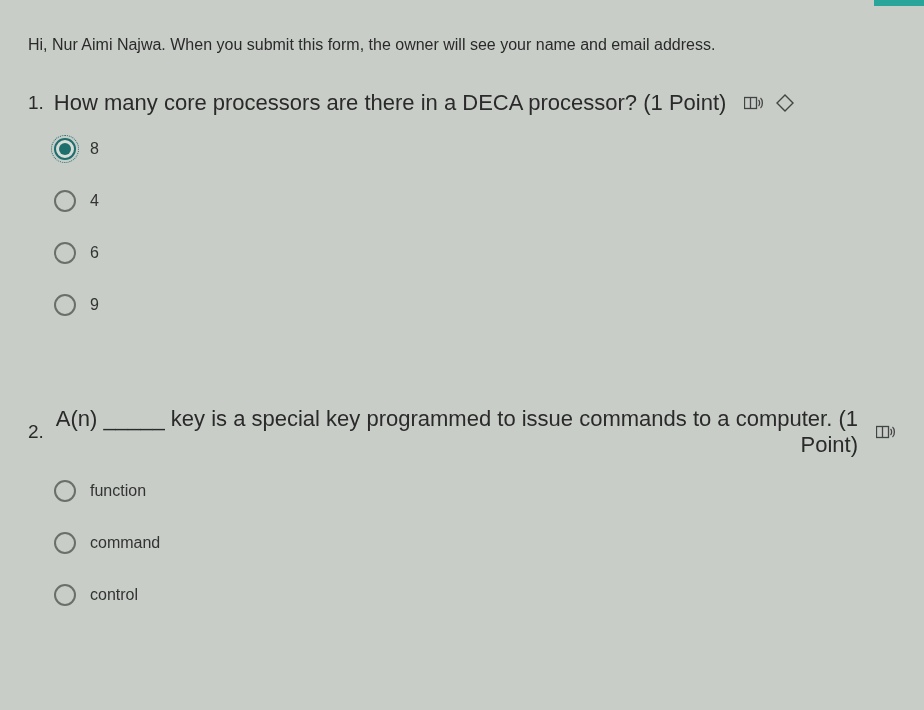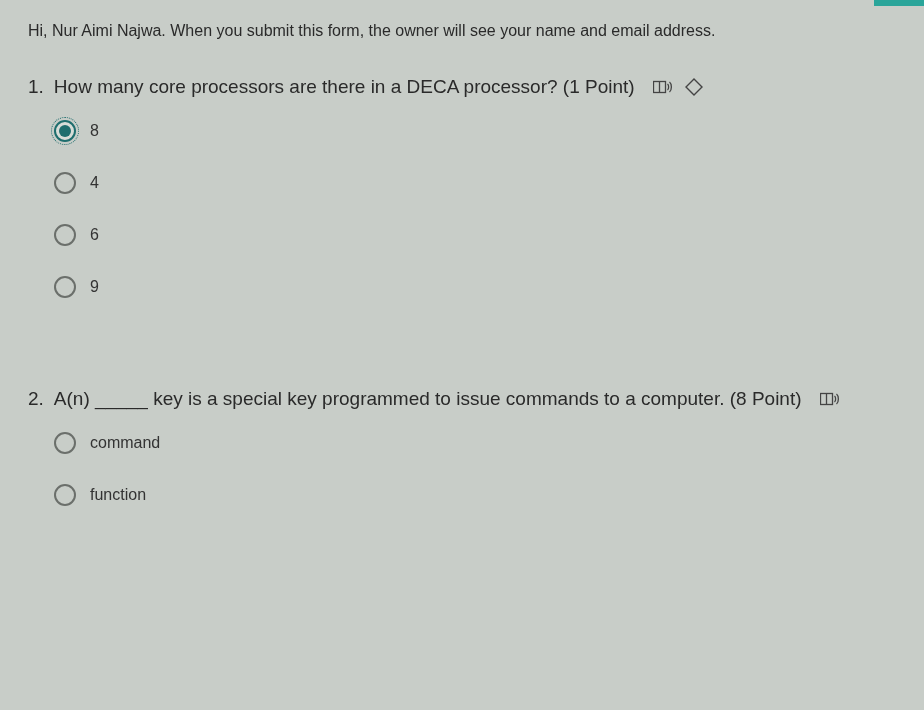--- a/index.html
+++ b/index.html
@@ -13,37 +13,39 @@
     overflow: hidden;
     position: relative;
   }
   .page {
     padding: 22px 28px 0 28px;
   }
   .notice {
     font-size: 16px;
     color: #2a2a2a;
     margin-bottom: 36px;
+    margin-top: 14px;
   }
   .question {
     margin-bottom: 90px;
   }
   .q-header {
     display: flex;
     align-items: center;
     gap: 10px;
     margin-bottom: 22px;
   }
   .q-num {
     font-size: 19px;
     color: #2a2a2a;
   }
   .q-text {
-    font-size: 19px;
+    font-size: 22px;
     color: #2a2a2a;
+    text-align: right;
   }
   .q-icons {
     display: inline-flex;
     gap: 12px;
     margin-left: 8px;
     align-items: center;
   }
   .icon {
     display: inline-flex;
   }
@@ -140,37 +142,41 @@
       <div class="option">
         <span class="radio"></span>
         <span class="opt-label">9</span>
       </div>
     </div>
   </div>
 
   <div class="question">
     <div class="q-header">
       <span class="q-num">2.</span>
-      <span class="q-text">A(n) _____ key is a special key programmed to issue commands to a computer. (8 Point)</span>
+      <span class="q-text">A(n) _____ key is a special key programmed to issue commands to a computer. (1 Point)</span>
       <span class="q-icons">
         <span class="icon">
           <svg width="20" height="16" viewBox="0 0 20 16">
             <rect x="0.5" y="2.5" width="12" height="11" fill="none" stroke="#444" stroke-width="1.3"></rect>
             <line x1="6.5" y1="2.5" x2="6.5" y2="13.5" stroke="#444" stroke-width="1.3"></line>
             <path d="M14.5 5 C16 6, 16 10, 14.5 11" fill="none" stroke="#444" stroke-width="1.3"></path>
             <path d="M16.5 3 C19 5, 19 11, 16.5 13" fill="none" stroke="#444" stroke-width="1.3"></path>
           </svg>
         </span>
       </span>
     </div>
     <div class="options">
       <div class="option">
         <span class="radio"></span>
+        <span class="opt-label">function</span>
+      </div>
+      <div class="option">
+        <span class="radio"></span>
         <span class="opt-label">command</span>
       </div>
       <div class="option">
         <span class="radio"></span>
-        <span class="opt-label">function</span>
+        <span class="opt-label">control</span>
       </div>
     </div>
   </div>
 
 </div>
 
 </body></html>

